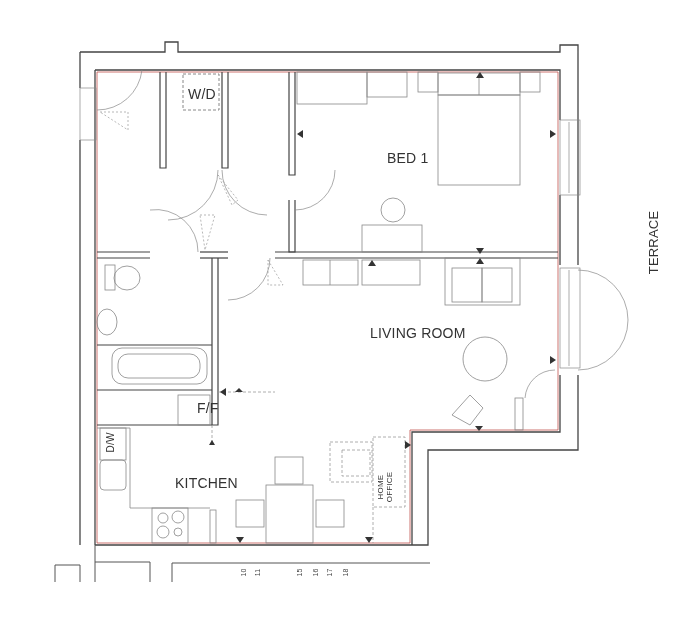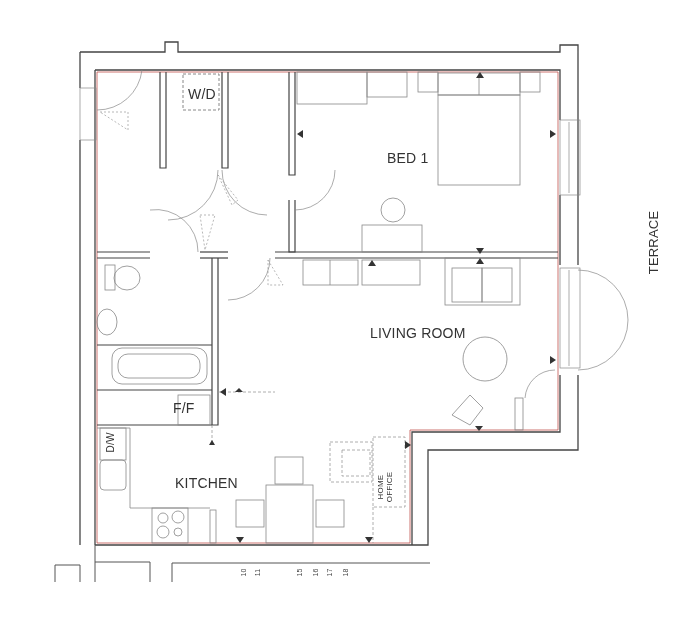--- a/index.html
+++ b/index.html
@@ -158,21 +158,21 @@
     <polyline points="55,582 55,565 80,565 80,582"></polyline>
     <polyline points="95,582 95,562 150,562 150,582"></polyline>
     <polyline points="172,582 172,563 430,563"></polyline>
     <polyline points="95,545 95,562"></polyline>
   </g>
 </svg>
 
   <div class="lbl" style="left:188px;top:86px;font-size:14px;">W/D</div>
   <div class="lbl" style="left:387px;top:150px;">BED 1</div>
   <div class="lbl" style="left:370px;top:325px;">LIVING ROOM</div>
-  <div class="lbl" style="left:173px;top:400px;font-size:14px;">F/F</div>
+  <div class="lbl" style="left:197px;top:400px;font-size:14px;">F/F</div>
   <div class="lbl vert" style="left:100px;top:437px;font-size:10px;">D/W</div>
   <div class="lbl" style="left:148px;top:475px;padding-left:27px;">KITCHEN</div>
   <div class="lbl vert" style="left:370px;top:478px;font-size:8px;line-height:9px;text-align:center;">
     <div>HOME</div>
     <div>OFFICE</div>
   </div>
   <div class="lbl vert" style="left:622px;top:235px;font-size:13px;">TERRACE</div>
 
   <div class="step" style="left:240px;top:569px;">10</div>
   <div class="step" style="left:254px;top:569px;">11</div>

